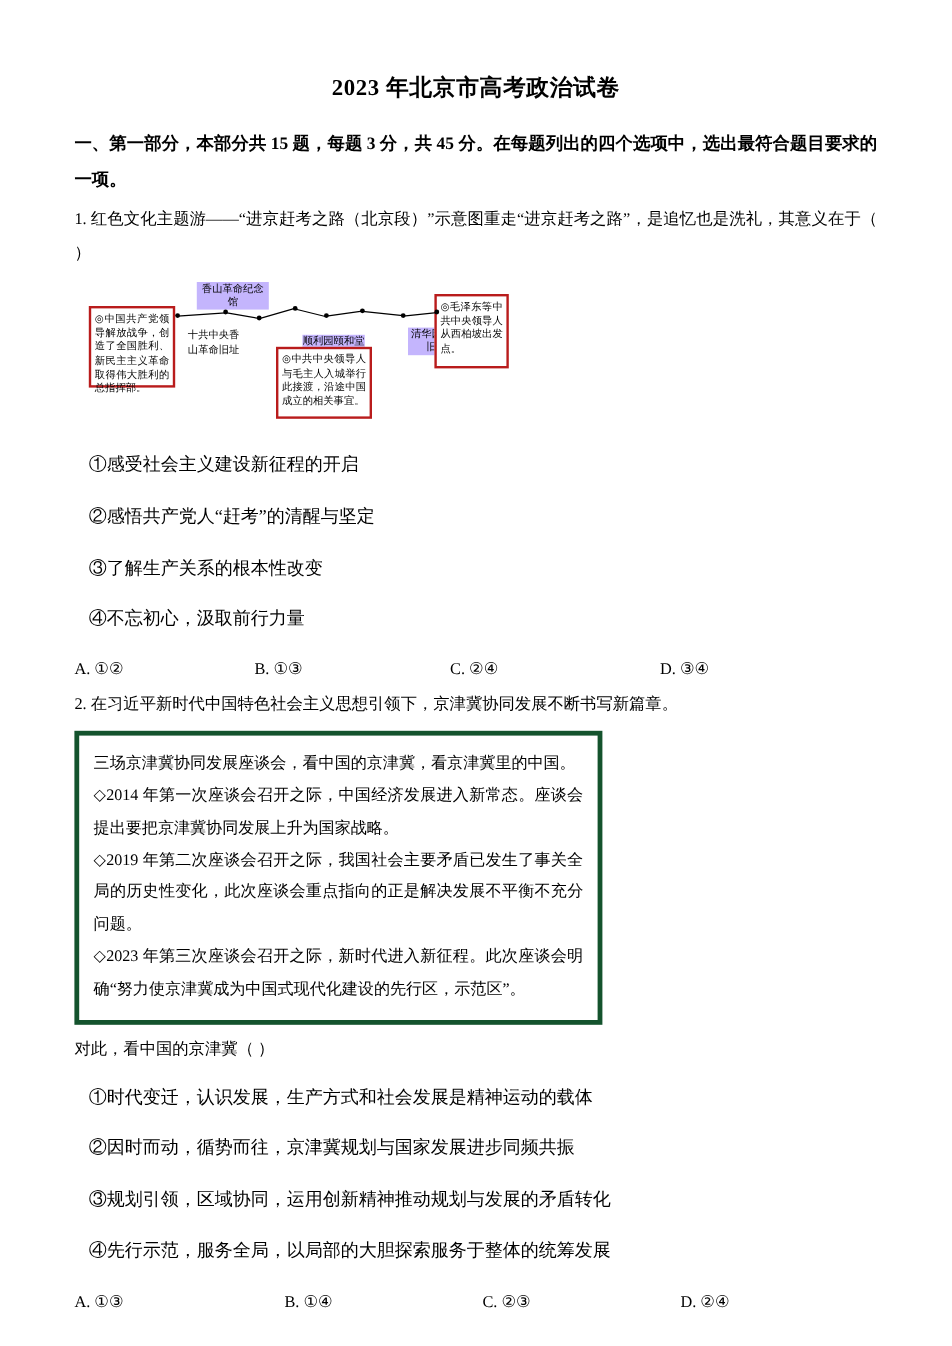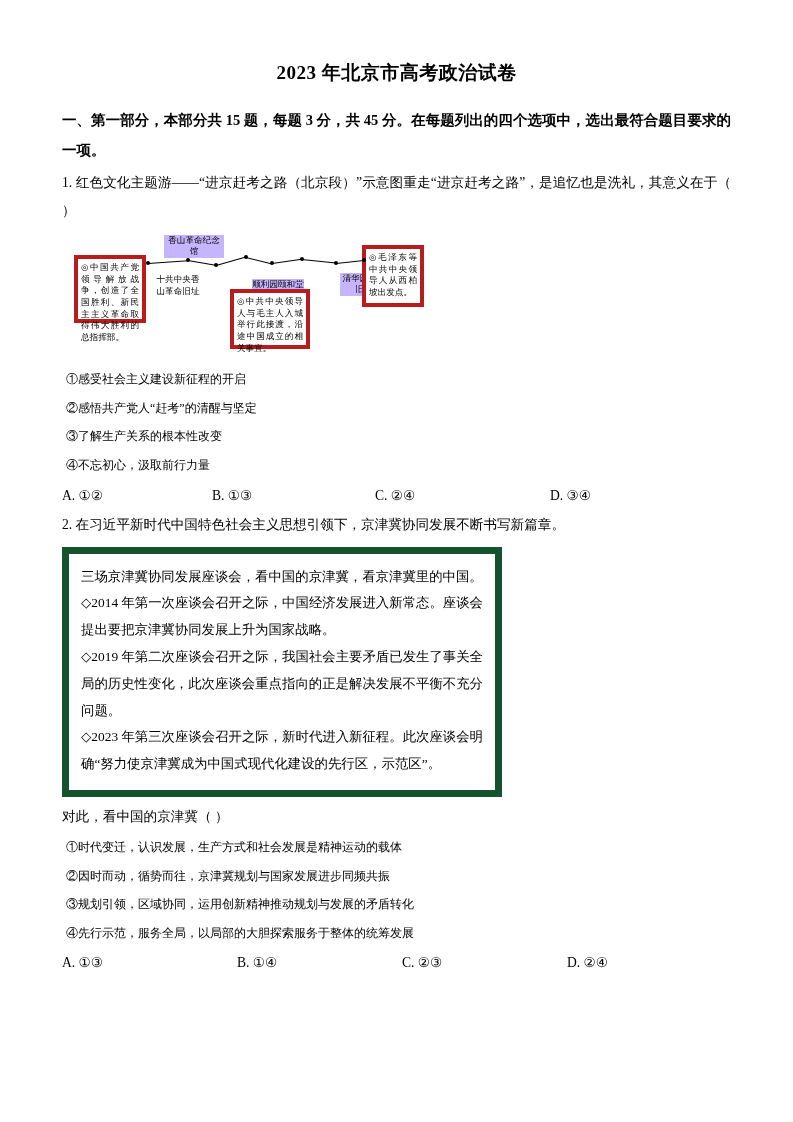--- a/index.html
+++ b/index.html
@@ -35,23 +35,23 @@
     text-align: justify;
     margin-bottom: 4px;
   }
   .q-text {
     font-size: 13.6px;
     line-height: 2.05;
     text-align: justify;
     margin: 2px 0;
   }
   .opt-line {
-    font-size: 12px;
+    font-size: 15px;
     line-height: 2.05;
-    margin: 4px;
+    margin: 12px;
   }
   .choices {
     display: flex;
     font-size: 13.6px;
     line-height: 2.0;
     margin: 4px 0 2px 0;
   }
   .choices .ch {
     white-space: nowrap;
   }
@@ -63,21 +63,21 @@
   .choices.c2 .ch:nth-child(3) { width: 165px; }
 
   
   .figure {
     position: relative;
     height: 130px;
     margin: 6px 0 6px 0;
   }
   .fig-box {
     position: absolute;
-    border: 4px solid #b91c1c;
+    border: 2px solid #b91c1c;
     font-size: 8.6px;
     line-height: 1.35;
     padding: 3px 3px;
     box-sizing: border-box;
     background: #fff;
     text-align: justify;
   }
   .fig-label {
     position: absolute;
     font-size: 8.6px;
@@ -92,21 +92,21 @@
     background: #000;
   }
   .seg {
     position: absolute;
     height: 1px;
     background: #000;
     transform-origin: 0 0;
   }
   
   .material {
-    border: 7px solid #14532d;
+    border: 4px solid #14532d;
     box-sizing: border-box;
     padding: 10px 12px 12px 12px;
     margin: 8px 0 6px 0;
     width: 440px;
   }
   .material p {
     margin: 0;
     font-size: 13.4px;
     line-height: 2.0;
     text-align: justify;

